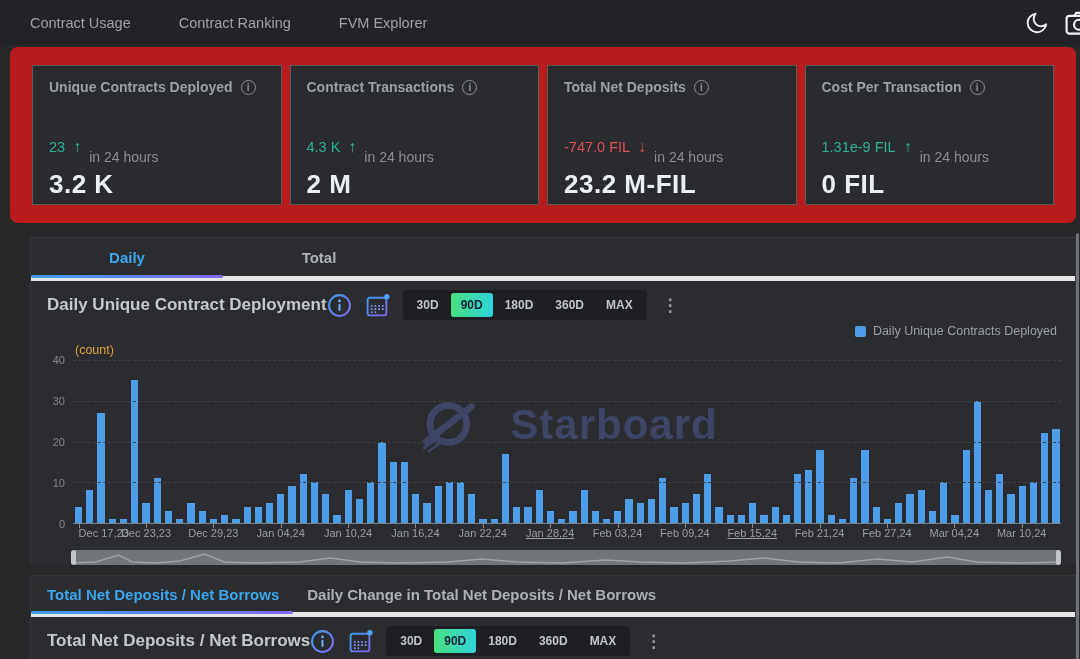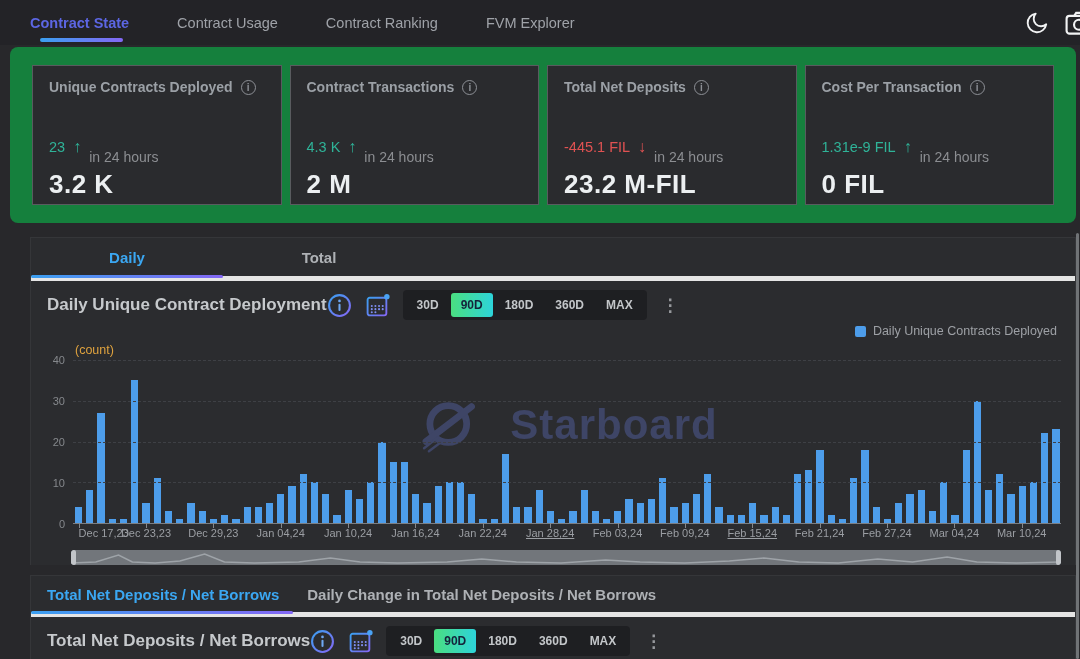--- a/index.html
+++ b/index.html
@@ -12,21 +12,21 @@
   .nav-tab.active { color:#5c66e3; font-weight:bold; }
   .nav-tab.active::after { content:''; position:absolute; left:10%; right:6%; bottom:3px; height:4px; border-radius:3px;
       background:linear-gradient(90deg,#3b9ff0,#8468f5); }
   .nav-icons { position:absolute; right:0; top:0; height:45px; display:flex; align-items:center; gap:14px; padding-right:0; }
   .nav-icons svg { display:block; }
   .camera-wrap { margin-right:-14px; }
 
   .page { margin-left:8px; position:relative; }
 
   
-  .cards-panel { background:#15803d; border-radius:8px; margin:2px 4px 0 2px; padding:18px 22px;
+  .cards-panel { background:#b91c1c; border-radius:8px; margin:2px 4px 0 2px; padding:18px 22px;
       display:grid; grid-template-columns:repeat(4,1fr); gap:8px; }
   .card { background:#2a2b2e; border:1px solid #595b5f; padding:13px 16px 14px; height:140px; }
   .card-title-row { display:flex; align-items:center; gap:8px; }
   .card-title { font-size:14px; font-weight:bold; color:#9ba0a6; }
   .info-circle { width:15px; height:15px; border:1.5px solid #8d9096; border-radius:50%; color:#8d9096;
       font-size:10px; display:inline-flex; align-items:center; justify-content:center; font-weight:bold; flex:none; }
   .delta-row { margin-top:34px; display:flex; align-items:center; }
   .delta { font-size:14.5px; }
   .delta.up { color:#2fb398; }
   .delta.down { color:#e05252; }
@@ -89,21 +89,20 @@
 
   .scrollbar { position:absolute; right:1px; top:233px; bottom:0; width:3px; background:#7d8084; border-radius:2px; opacity:.85; }
 </style>
 </head>
 <body>
 
 <div class="app">
 
   <header class="nav">
     <div style="display:flex;gap:48px;" id="nav-tabs">
-        <div class="nav-tab active">Contract State</div>
         <div class="nav-tab">Contract Usage</div>
         <div class="nav-tab">Contract Ranking</div>
         <div class="nav-tab">FVM Explorer</div>
       </div>
     <div class="nav-icons">
       <span>
         <svg width="26" height="26" viewBox="0 0 24 24">
             <path d="M20.5 13.2A8.6 8.6 0 1 1 10.8 3.4a6.9 6.9 0 0 0 9.7 9.8z" fill="none" stroke="#f2f3f4" stroke-width="1.7" stroke-linejoin="round"></path>
           </svg>
       </span>
@@ -143,21 +142,21 @@
             <span class="period">in 24 hours</span>
           </div>
           <div class="card-value">2 M</div>
         </div>
         <div class="card">
           <div class="card-title-row">
             <span class="card-title">Total Net Deposits</span>
             <span class="info-circle">i</span>
           </div>
           <div class="delta-row">
-            <span class="delta down">-445.1 FIL</span>
+            <span class="delta down">-747.0 FIL</span>
             <span class="arrow down">↓</span>
             <span class="period">in 24 hours</span>
           </div>
           <div class="card-value">23.2 M-FIL</div>
         </div>
         <div class="card">
           <div class="card-title-row">
             <span class="card-title">Cost Per Transaction</span>
             <span class="info-circle">i</span>
           </div>

